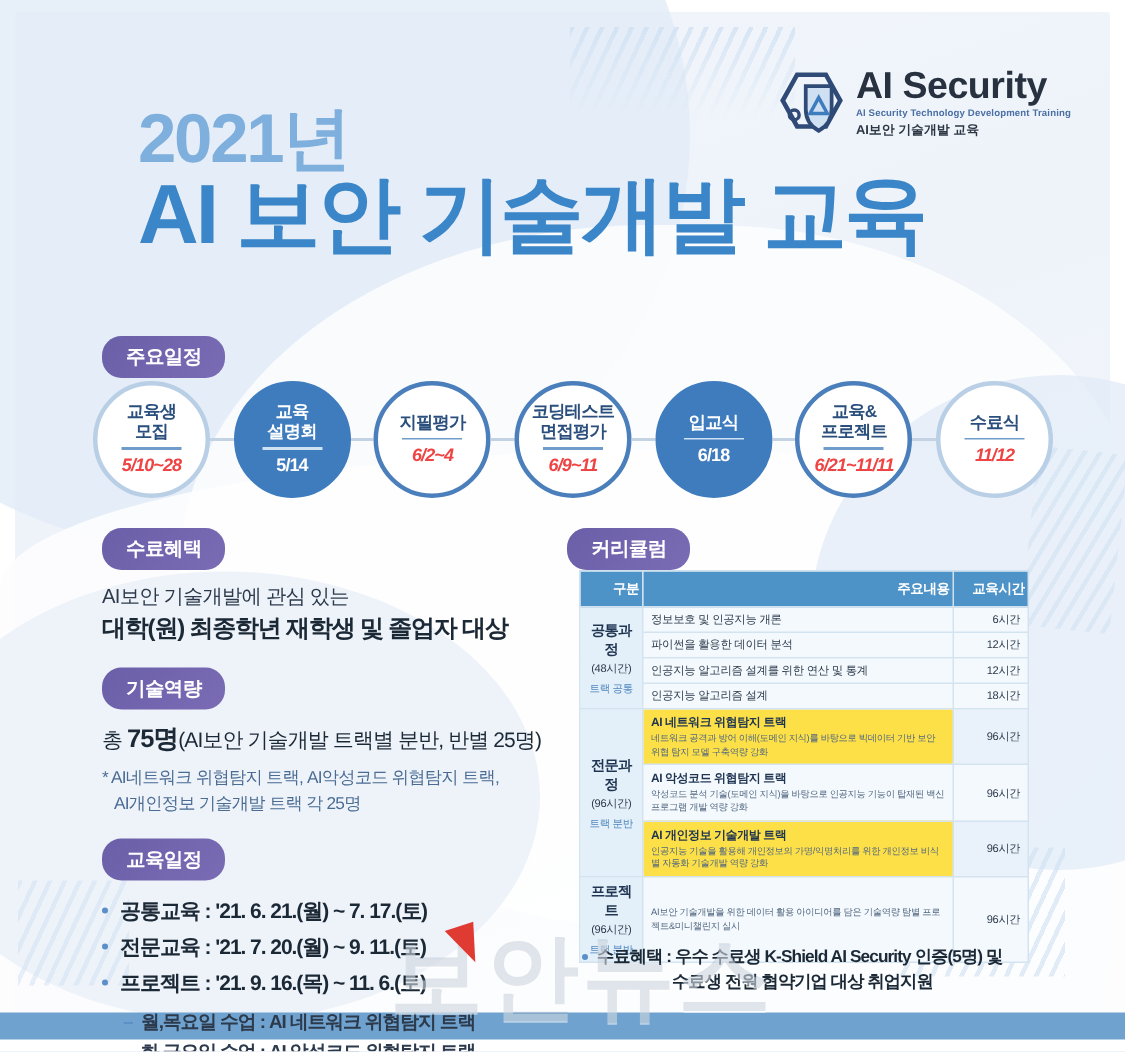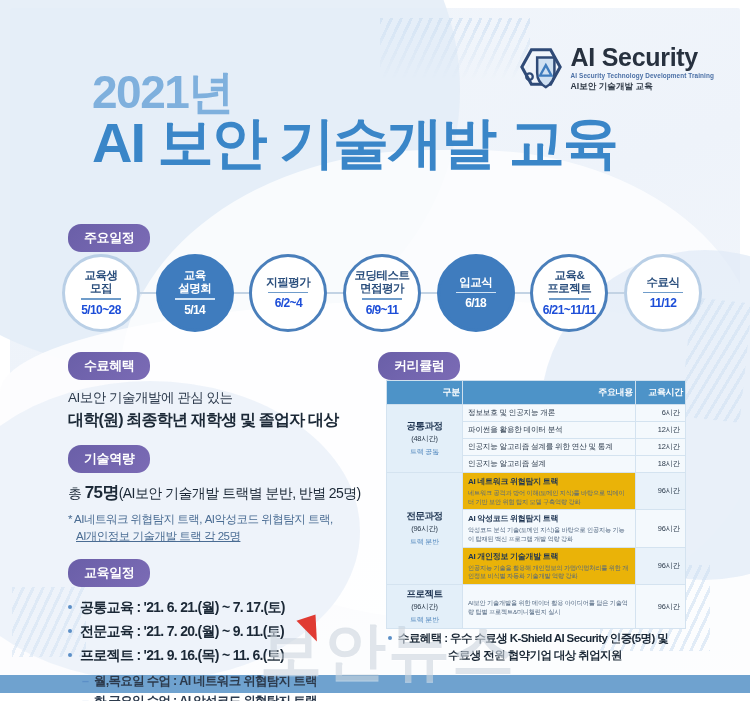--- a/index.html
+++ b/index.html
@@ -144,21 +144,21 @@
     letter-spacing: -0.5px;
   }
   .node.light .node-name, .node.pale .node-name { color: #2b4f7d; }
   .node.fill .node-name { color: #ffffff; }
   .node-div { width: 40px; height: 1.5px; margin: 3px 0 3px; }
   .node.light .node-div, .node.pale .node-div { background: #6f9cca; }
   .node.fill .node-div { background: #cfe2f4; }
   .node-date {
     font-size: 12px; font-weight: bold; letter-spacing: -0.6px;
   }
-  .node.light .node-date, .node.pale .node-date { color: #1d4ed8; }
+  .node.light .node-date, .node.pale .node-date { color: #ef4444; font-style: italic; }
   .node.fill .node-date { color: #ffffff; }
   .connector { flex: 1 1 auto; height: 1.5px; background: #c3d3e4; }
 
   
   .left-col { position: absolute; left: 68px; top: 352px; width: 320px; }
   .blk { margin-bottom: 14px; }
   .blk .pill { margin-bottom: 8px; }
   .line-reg {
     font-size: 13.5px; color: #2c3a4c; letter-spacing: -0.5px;
     line-height: 1.5;
@@ -168,21 +168,21 @@
     letter-spacing: -0.8px; line-height: 1.45;
   }
   .line-count {
     font-size: 14px; color: #1b2836; letter-spacing: -0.6px;
   }
   .line-count b { font-size: 17px; }
   .note {
     font-size: 11.5px; color: #4a6c93; letter-spacing: -0.5px;
     line-height: 1.45; margin-top: 7px;
   }
-  .note .ind { display: block; padding-left: 8px; text-decoration: underline; }
+  .note .ind { display: block; padding-left: 8px; }
   ul.dot-list { list-style: none; }
   ul.dot-list li {
     position: relative; padding-left: 12px;
     font-size: 14px; font-weight: bold; color: #1b2836;
     letter-spacing: -0.7px; line-height: 1.72;
   }
   ul.dot-list li::before {
     content: ""; position: absolute; left: 0; top: 10px;
     width: 4px; height: 4px; border-radius: 50%; background: #5b8fc7;
   }
@@ -209,28 +209,28 @@
     padding: 5px 2px; border: 1px solid #cfe0ee;
     text-align: right;
   }
   table.curri td {
     border: 1px solid #d4e3f0;
     font-size: 7.4px; color: #2b3a4b;
     padding: 3px 5px; letter-spacing: -0.2px;
     vertical-align: middle;
   }
   td.cat {
-    background: #e3eff9; text-align: center; width: 76px;
+    background: #e3eff9; text-align: center; width: 42px;
     padding: 4px 2px;
   }
   .cat-name { font-size: 9.5px; font-weight: bold; color: #1f3category; color:#1f3552; letter-spacing:-0.5px;}
   .cat-hrs  { font-size: 7.4px; color: #2b3a4b; margin-top: 1px; }
   .cat-trk  { font-size: 7px; color: #4f86bd; margin-top: 3px; }
   td.main { background: #f4f9fd; }
-  td.main.alt { background: #eab308; }
+  td.main.alt { background: #fde047; }
   .main-title { font-size: 8px; font-weight: bold; color: #1f3552; letter-spacing: -0.3px;}
   .main-desc { font-size: 6.2px; color: #51678040; color:#516780; line-height: 1.4; margin-top: 2px; letter-spacing:-0.2px;}
   td.hrs {
     background: #f4f9fd; text-align: right; width: 50px;
     font-size: 8.4px; color: #1f3552;
   }
   td.hrs.alt { background: #e9f2fa; }
 
   .benefit {
     position: absolute; left: 388px; top: 630px; width: 320px;

